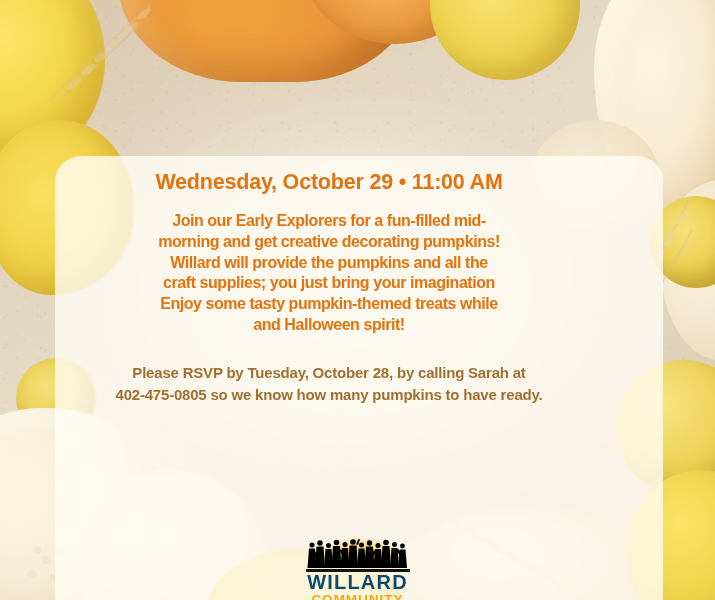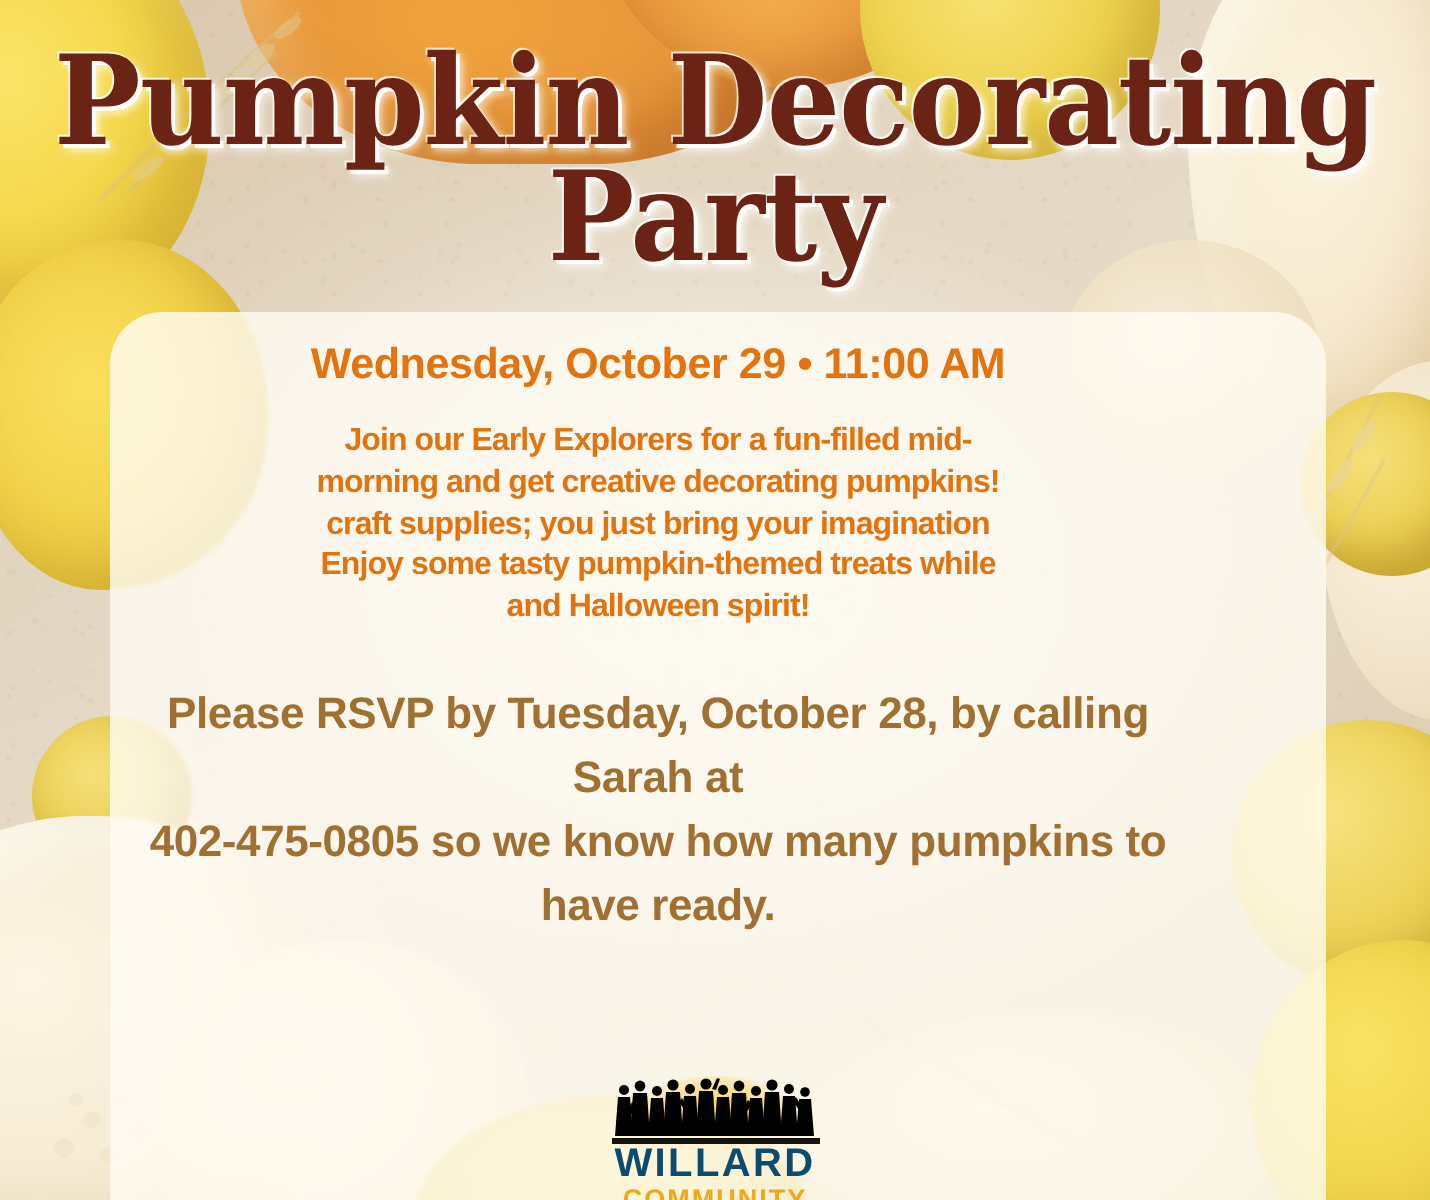--- a/index.html
+++ b/index.html
@@ -217,21 +217,21 @@
     margin-top: 16px;
     font-size: 16px;
     font-weight: 700;
     line-height: 1.30;
     color: #e2730e;
     letter-spacing: -0.45px;
     padding: 0 4px;
   }
   .rsvp-text {
     margin-top: 26px;
-    font-size: 22px;
+    font-size: 15px;
     font-weight: 700;
     line-height: 1.45;
     color: #a06f32;
     letter-spacing: -0.2px;
     padding: 0 8px;
   }
 
   
   .logo-wrap {
     position: absolute;
@@ -357,32 +357,29 @@
         <circle cx="38" cy="70" r="4.2"></circle>
       <circle cx="52" cy="60" r="4.6"></circle>
         <circle cx="30" cy="60" r="3.6"></circle>
       <circle cx="46" cy="88" r="4"></circle>
         <circle cx="62" cy="76" r="3.4"></circle>
     </g>
   </svg>
 
   <div class="card"></div>
 
-  <div class="title-block">
-    <div class="title-line">Pumpkin Decorating</div>
-    <div class="title-line">Party</div>
-  </div>
 
   <div class="content">
 
     <div class="date-line">Wednesday, October 29 • 11:00 AM</div>
 
     <div class="body-text">
       <div>Join our Early Explorers for a fun-filled mid-</div>
       <div>morning and get creative decorating pumpkins!</div>
+      <div>Willard will provide the pumpkins and all the</div>
       <div>craft supplies; you just bring your imagination</div>
       <div>Enjoy some tasty pumpkin-themed treats while</div>
       <div>and Halloween spirit!</div>
     </div>
 
     <div class="rsvp-text">
       <div>Please RSVP by Tuesday, October 28, by calling Sarah at</div>
       <div>402-475-0805 so we know how many pumpkins to have ready.</div>
     </div>
   </div>

